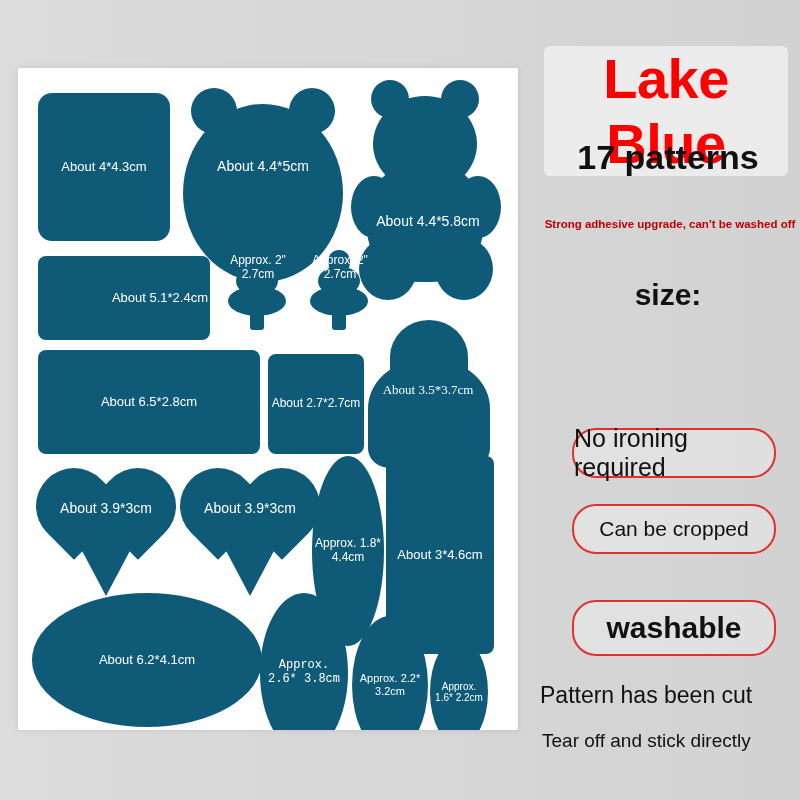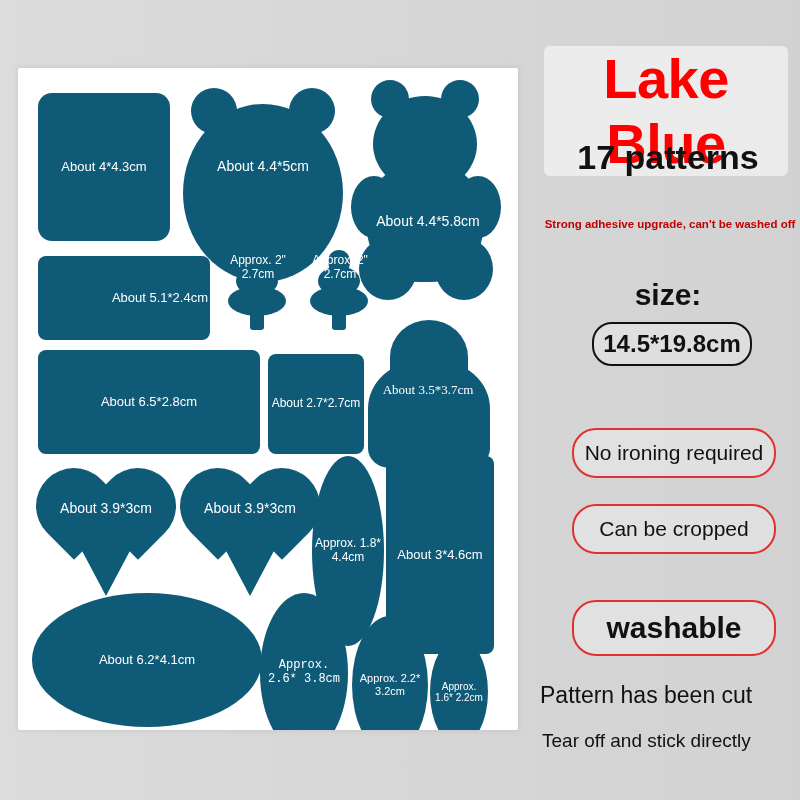--- a/index.html
+++ b/index.html
@@ -142,21 +142,21 @@
   .pill {
     position: absolute;
     left: 42px;
     width: 200px; height: 46px;
     border: 2.5px solid #e03030;
     border-radius: 24px;
     display: flex; align-items: center; justify-content: center;
     color: #111111;
     background: rgba(255,255,255,0.30);
   }
-  .pill-1 { top: 428px; font-size: 21px; }
+  .pill-1 { top: 428px; font-size: 25px; }
   .pill-2 { top: 504px; font-size: 21px; }
   .pill-3 { top: 600px; font-size: 30px; font-weight: bold; height: 52px; }
   .cut-line {
     position: absolute;
     left: 10px; top: 682px;
     width: 268px;
     font-size: 23px;
     color: #111111;
     white-space: nowrap;
   }
@@ -276,21 +276,20 @@
   <div class="right">
 
     <div class="title">Lake Blue</div>
 
     <div class="patterns">17 patterns</div>
 
     <div class="adhesive">Strong adhesive upgrade, can't be washed off</div>
 
     <div class="size-word">size:</div>
 
-    <div class="size-pill">14.5*19.8cm</div>
 
     <div class="pill pill-1">No ironing required</div>
     <div class="pill pill-3">washable</div>
     <div class="pill pill-2">Can be cropped</div>
 
     <div class="cut-line">Pattern has been cut</div>
     <div class="tear-line">Tear off and stick directly</div>
 
   </div>
 

